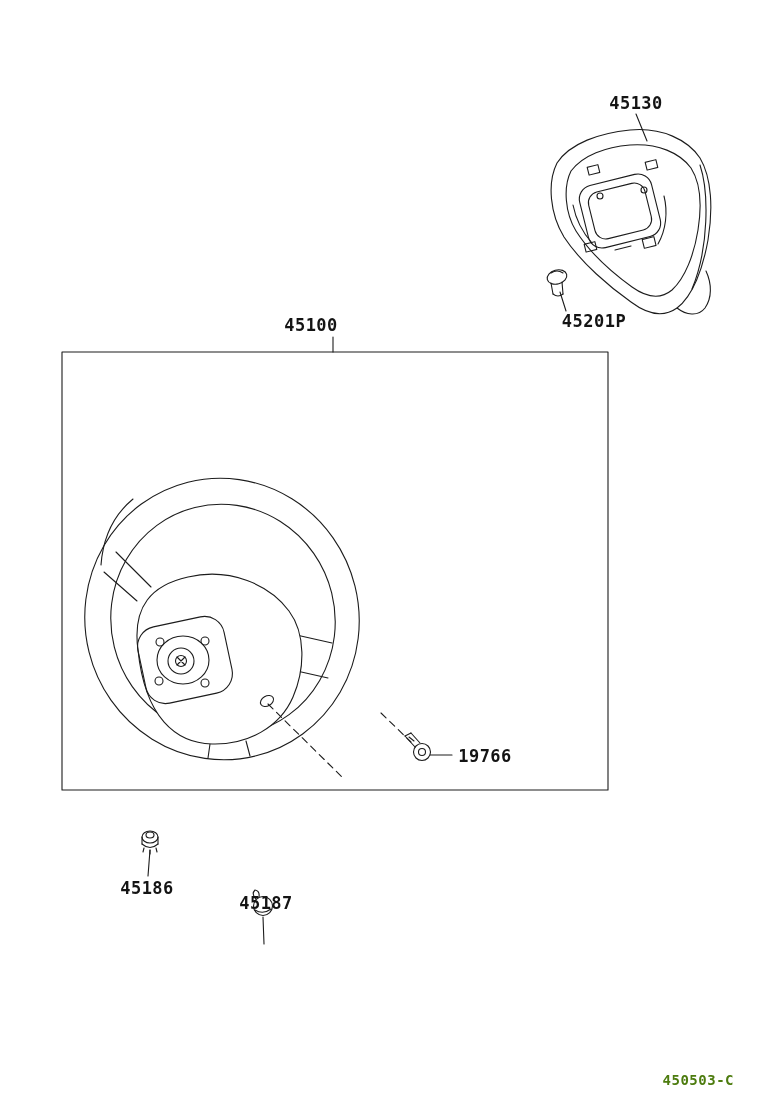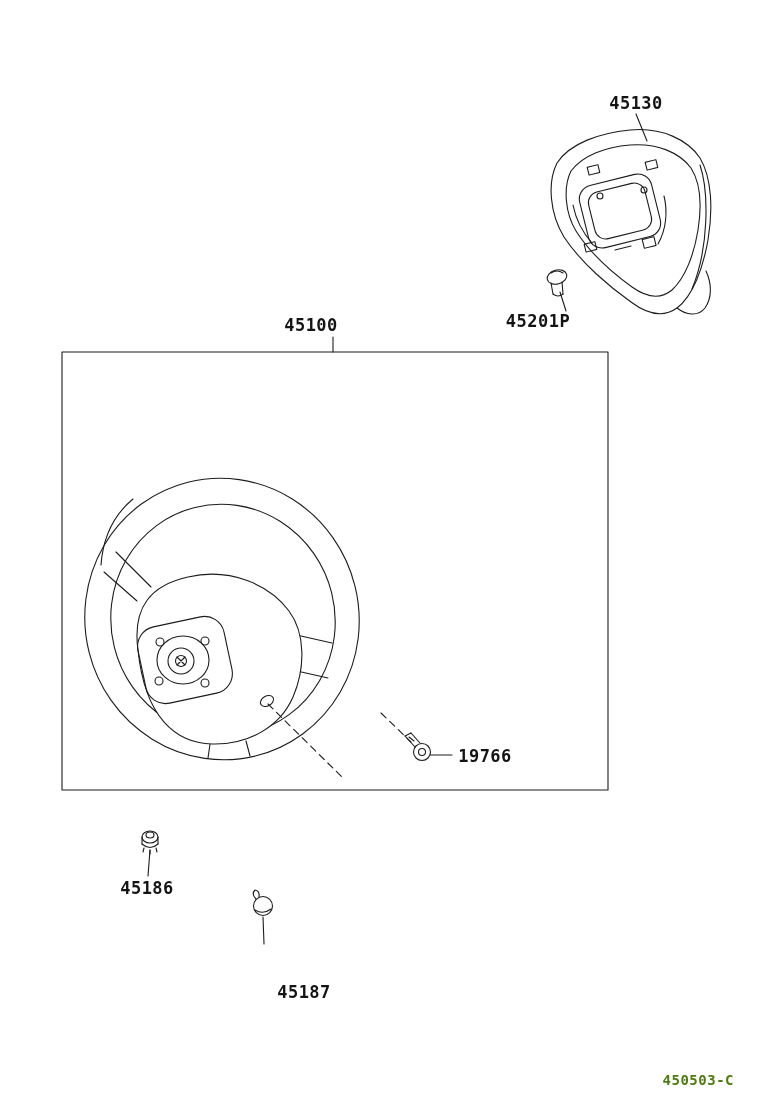--- a/index.html
+++ b/index.html
@@ -143,24 +143,24 @@
         <path d="M333,337 L333,352"></path>
         <path d="M430,755 L452,755"></path>
         <path d="M150,850 L148,876"></path>
         <path d="M263,917 L264,944"></path>
       </g>
     </g>
   </svg>
 
   <div class="lbl" style="left:636px; top:95px;">45130</div>
 
-  <div class="lbl" style="left:538px; top:313px;">45201P</div>
+  <div class="lbl" style="left:594px; top:313px;">45201P</div>
 
   <div class="lbl" style="left:311px; top:317px;">45100</div>
 
   <div class="lbl" style="left:485px; top:748px;">19766</div>
 
   <div class="lbl" style="left:147px; top:880px;">45186</div>
 
-  <div class="lbl" style="left:266px; top:984px;margin-left:38px;">45187</div>
+  <div class="lbl" style="left:266px; top:895px;">45187</div>
 
   <div class="code" style="right:26px; top:1073px;">450503-C</div>
 </div>
 
 </body></html>

